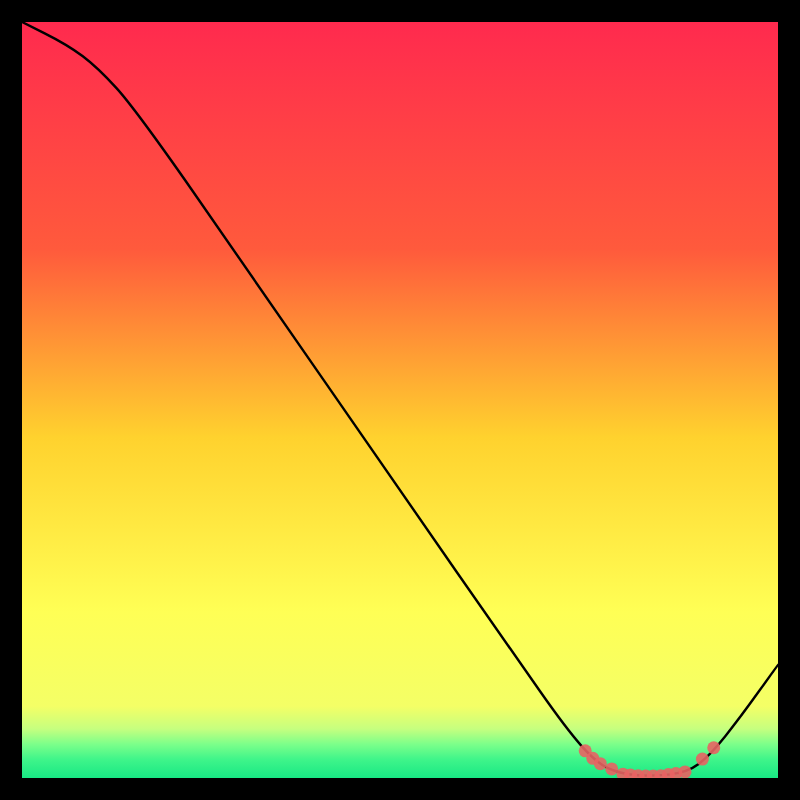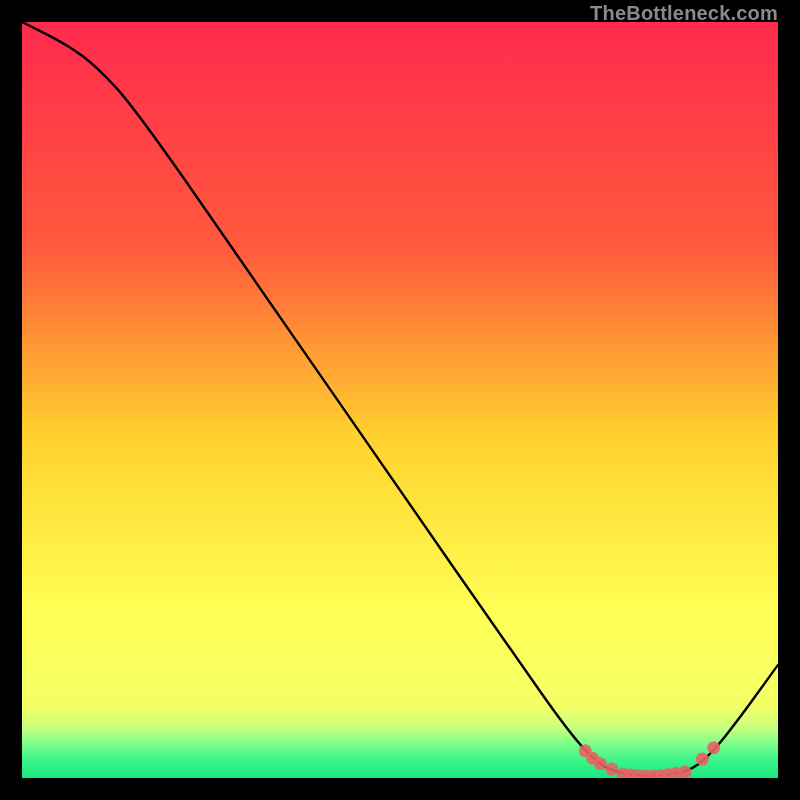--- a/index.html
+++ b/index.html
@@ -33,21 +33,20 @@
     color: #8a8a8a;
     letter-spacing: 0.2px;
     user-select: none;
   }
   .plot svg { display: block; }
 </style>
 </head>
 <body>
 
 <div class="stage">
-  <div class="watermark">TheBottleneck.com</div>
   <div class="plot">
     <svg id="chart-svg" width="756" height="756" viewBox="0 0 756 756" preserveAspectRatio="none">
         <defs>
           <linearGradient id="bg-grad" x1="0" y1="0" x2="0" y2="1">
             <stop offset="0" stop-color="#ff2a4e"></stop>
             <stop offset="0.3" stop-color="#ff5a3c"></stop>
             <stop offset="0.55" stop-color="#ffd22e"></stop>
             <stop offset="0.78" stop-color="#ffff55"></stop>
             <stop offset="0.905" stop-color="#f4ff66"></stop>
             <stop offset="0.935" stop-color="#c6ff7f"></stop>

